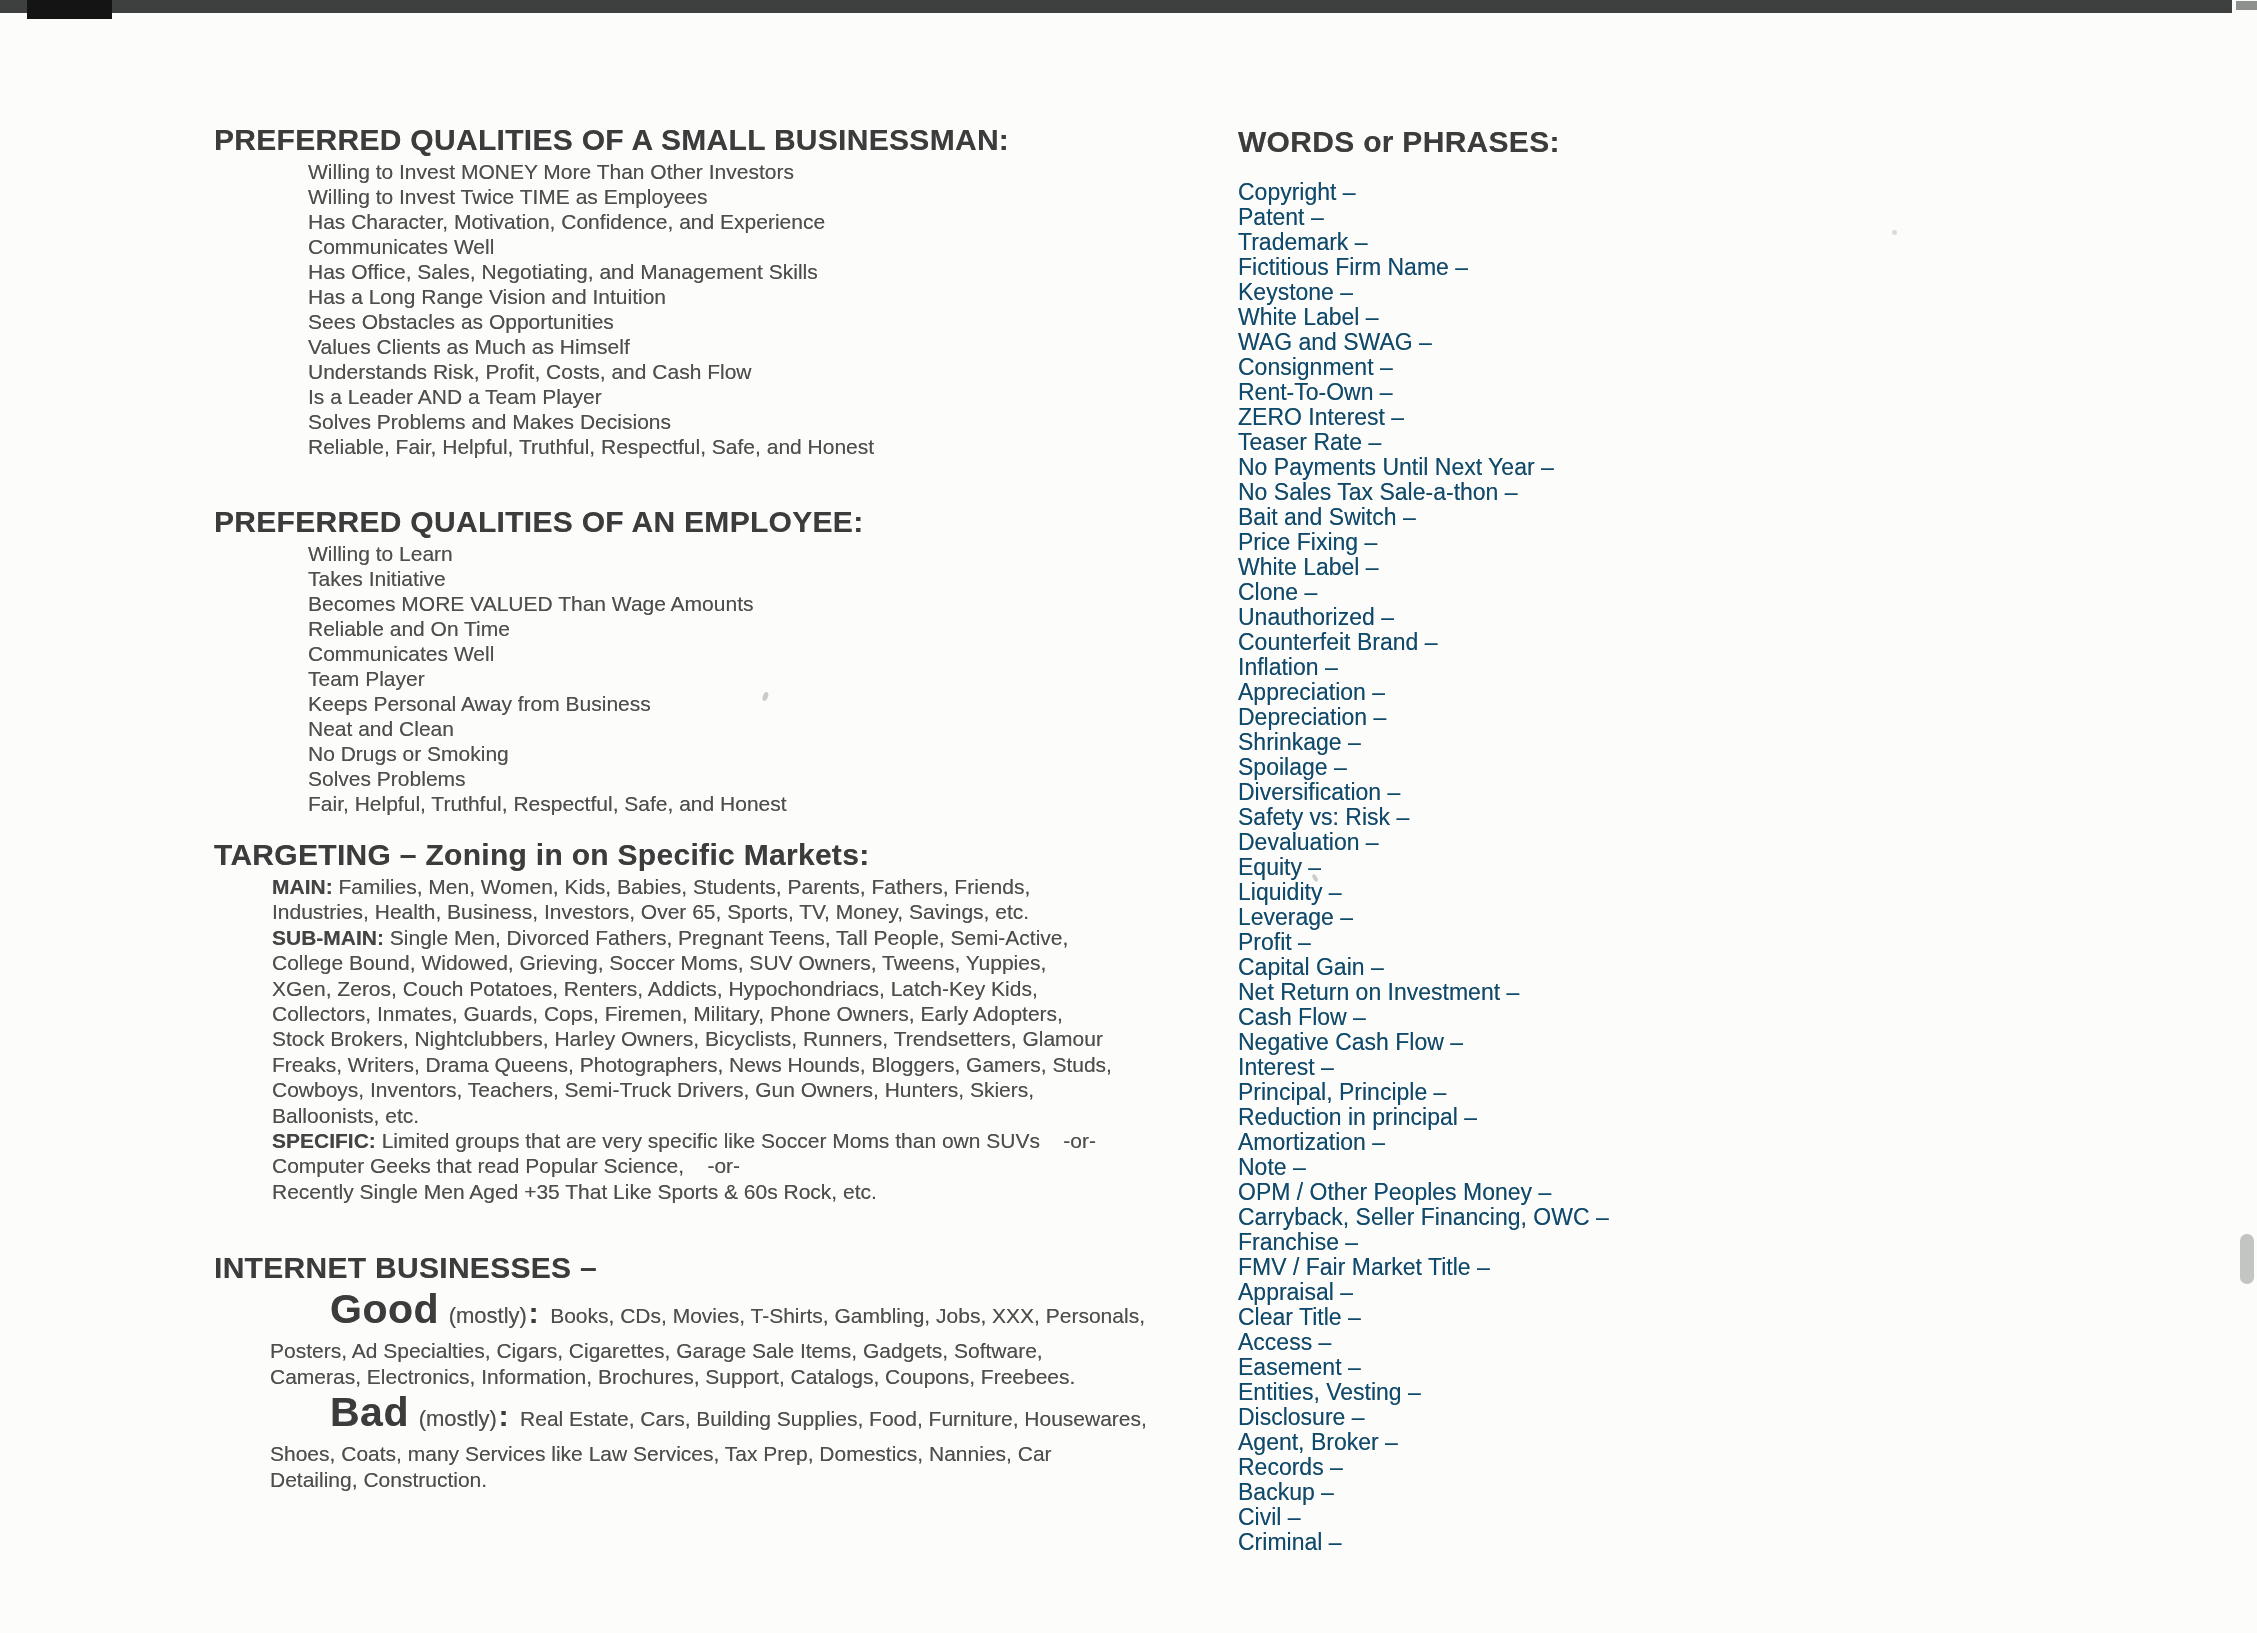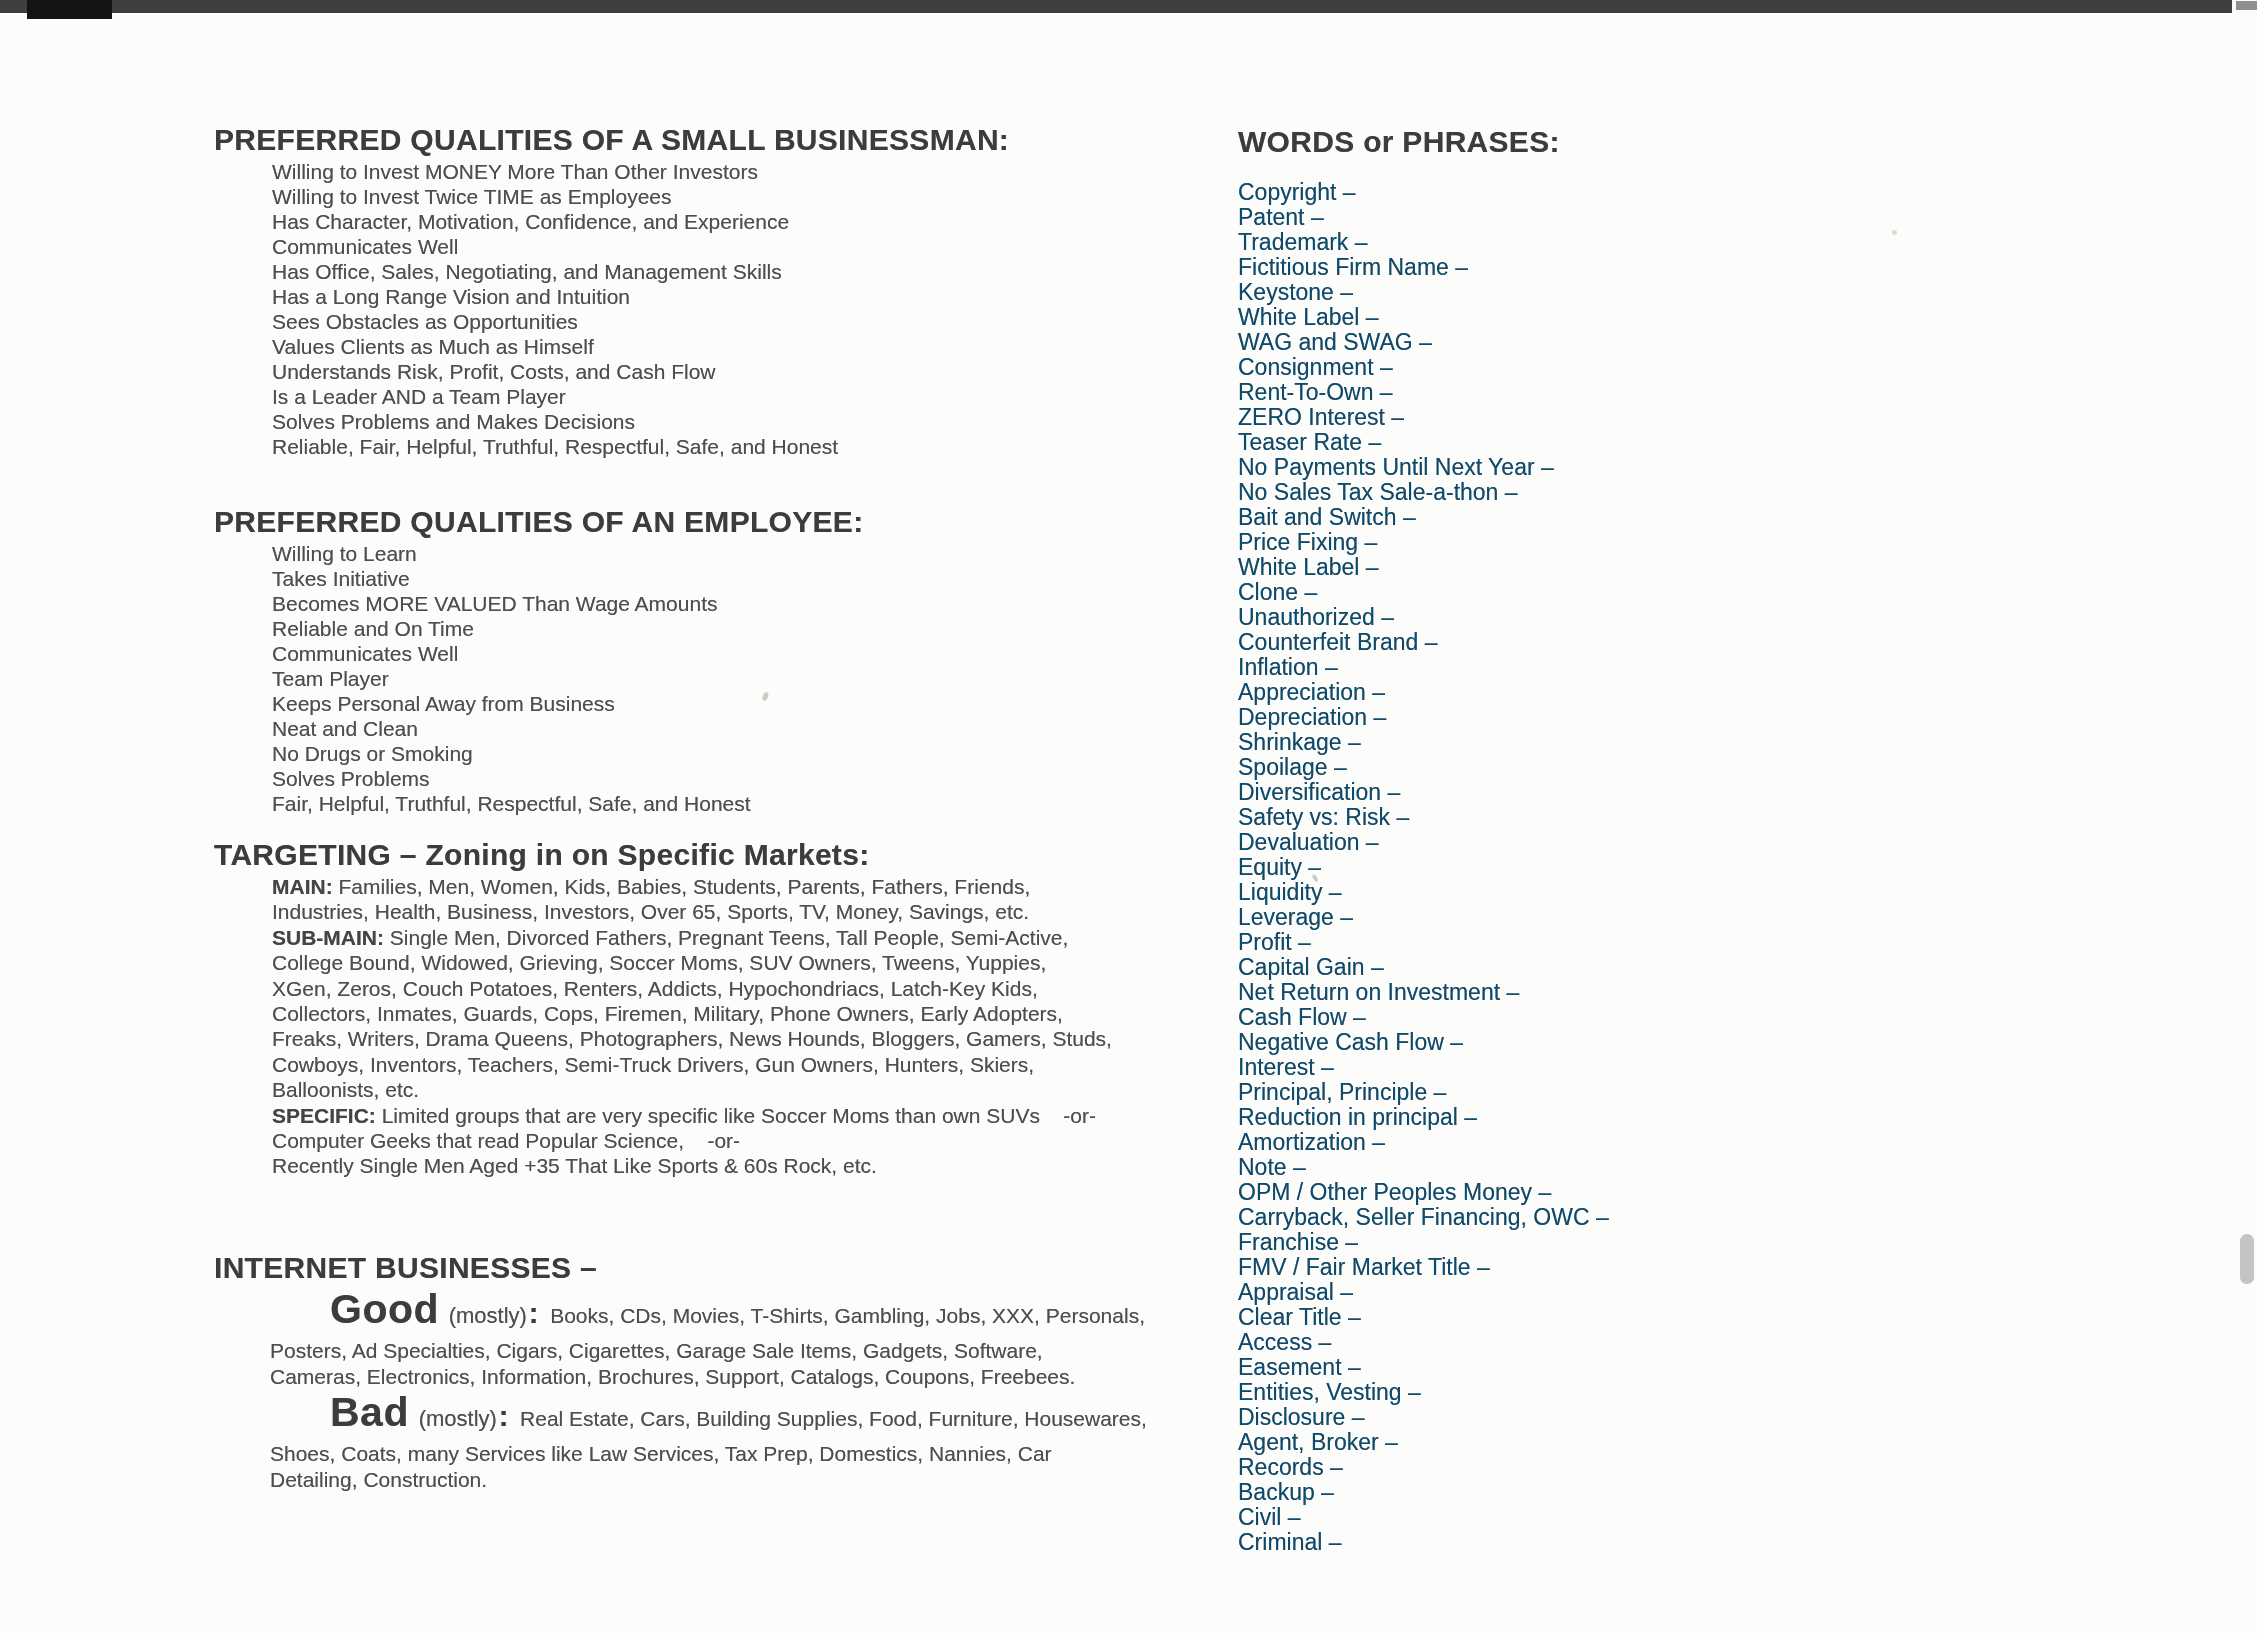--- a/index.html
+++ b/index.html
@@ -23,21 +23,21 @@
   .speck         { position: absolute; background: #9a9a96; opacity: .5; border-radius: 50%; }
   .speck1 { left: 763px;  top: 692px;  width: 4.8px; height: 8.7px; transform: rotate(20deg); }
   .speck2 { left: 1313px; top: 874px;  width: 3.9px; height: 7.7px; transform: rotate(-30deg); }
   .speck3 { left: 1892px; top: 230px;  width: 4.8px; height: 4.8px; opacity: .35; }
 
   
   .sec   { position: absolute; left: 214px; }
   .h     { font-weight: bold; font-size: 30px; line-height: 35px; color: #3c3c3c;
            letter-spacing: 0.3px; margin-bottom: 1.9px; white-space: nowrap; }
   .items { margin-left: 58px; font-size: 21px; line-height: 25px; color: #4e4e4e; }
-  .item  { white-space: pre-wrap; }
+  .item  { white-space: pre-wrap; margin-left: 36px; }
 
   .tlines { margin-left: 58px; font-size: 21px; line-height: 25.4px; color: #4e4e4e; width: 1043px; }
   .tline  { white-space: pre-wrap; }
   .b      { font-weight: bold; color: #444; }
 
   .ipara   { margin-left: 56px; width: 1004px; color: #4e4e4e; }
   .line1   { padding-left: 60px; font-size: 21px; line-height: 44px; white-space: pre-wrap; }
   .bigword { font-size: 41px; font-weight: bold; color: #3c3c3c; letter-spacing: 0.5px; }
   .qualifier { font-size: 22px; margin: 0 1.9px 0 9.7px; }
   .bcolon  { font-size: 29px; font-weight: bold; color: #3c3c3c; margin-right: 5.8px; }
@@ -97,20 +97,21 @@
 
   <section class="sec" style="top:837px">
     <div class="h">TARGETING – Zoning in on Specific Markets:</div>
     <div class="tlines">
         <div class="tline"><span class="b">MAIN:</span><span> Families, Men, Women, Kids, Babies, Students, Parents, Fathers, Friends,</span></div>
         <div class="tline"><span class="b"></span><span>Industries, Health, Business, Investors, Over 65, Sports, TV, Money, Savings, etc.</span></div>
         <div class="tline"><span class="b">SUB-MAIN:</span><span> Single Men, Divorced Fathers, Pregnant Teens, Tall People, Semi-Active,</span></div>
         <div class="tline"><span class="b"></span><span>College Bound, Widowed, Grieving, Soccer Moms, SUV Owners, Tweens, Yuppies,</span></div>
         <div class="tline"><span class="b"></span><span>XGen, Zeros, Couch Potatoes, Renters, Addicts, Hypochondriacs, Latch-Key Kids,</span></div>
         <div class="tline"><span class="b"></span><span>Collectors, Inmates, Guards, Cops, Firemen, Military, Phone Owners, Early Adopters,</span></div>
+        <div class="tline"><span class="b"></span><span>Stock Brokers, Nightclubbers, Harley Owners, Bicyclists, Runners, Trendsetters, Glamour</span></div>
         <div class="tline"><span class="b"></span><span>Freaks, Writers, Drama Queens, Photographers, News Hounds, Bloggers, Gamers, Studs,</span></div>
         <div class="tline"><span class="b"></span><span>Cowboys, Inventors, Teachers, Semi-Truck Drivers, Gun Owners, Hunters, Skiers,</span></div>
         <div class="tline"><span class="b"></span><span>Balloonists, etc.</span></div>
         <div class="tline"><span class="b">SPECIFIC:</span><span> Limited groups that are very specific like Soccer Moms than own SUVs    -or-</span></div>
         <div class="tline"><span class="b"></span><span>Computer Geeks that read Popular Science,    -or-</span></div>
         <div class="tline"><span class="b"></span><span>Recently Single Men Aged +35 That Like Sports &amp; 60s Rock, etc.</span></div>
       </div>
   </section>
 
   <section class="sec" style="top:1250px">

